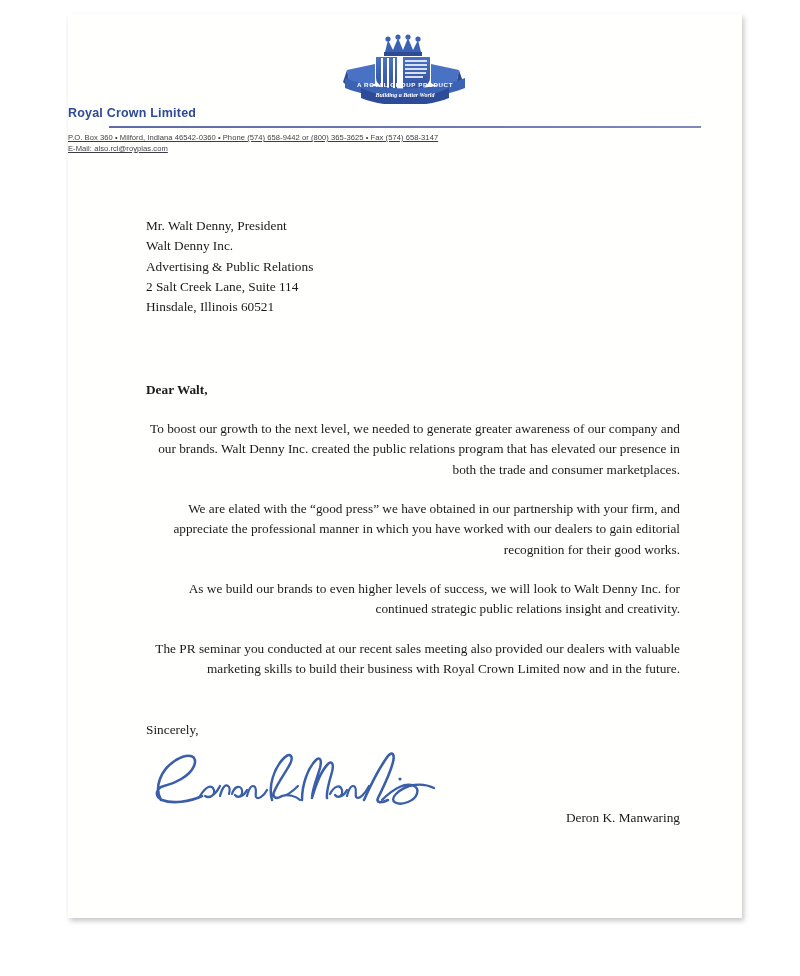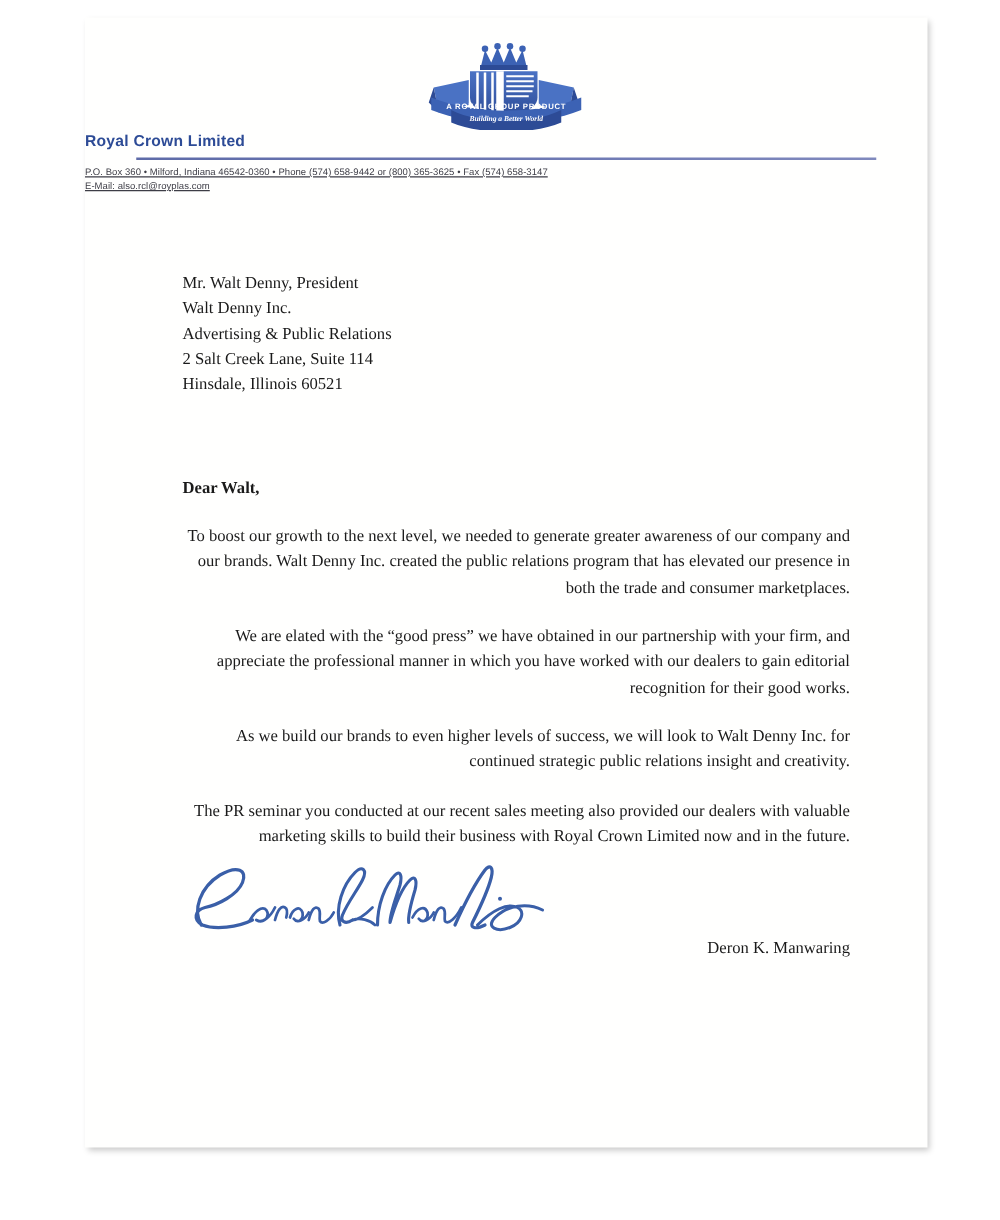--- a/index.html
+++ b/index.html
@@ -185,20 +185,21 @@
       <div>Hinsdale, Illinois 60521</div>
     </div>
 
     <div class="salutation">Dear Walt,</div>
 
     <div class="para">To boost our growth to the next level, we needed to generate greater awareness of our company and our brands. Walt Denny Inc. created the public relations program that has elevated our presence in both the trade and consumer marketplaces.</div>
     <div class="para">We are elated with the “good press” we have obtained in our partnership with your firm, and appreciate the professional manner in which you have worked with our dealers to gain editorial recognition for their good works.</div>
     <div class="para">As we build our brands to even higher levels of success, we will look to Walt Denny Inc. for continued strategic public relations insight and creativity.</div>
     <div class="para">The PR seminar you conducted at our recent sales meeting also provided our dealers with valuable marketing skills to build their business with Royal Crown Limited now and in the future.</div>
 
+    <div class="closing">Sincerely,</div>
 
     <div class="signature-img">
       <svg width="300" height="70" viewBox="0 0 300 70" xmlns="http://www.w3.org/2000/svg">
         <g fill="none" stroke="#3a5fa8" stroke-linecap="round" stroke-linejoin="round">
 
           <path d="M11 58 C4 46 10 28 26 18 C40 10 48 14 44 24 C40 34 24 42 14 44
                    C6 46 4 54 12 58 C22 62 40 60 52 54" stroke-width="2.6"></path>
 
           <path d="M50 54 C56 44 62 42 64 48 C65 53 60 57 55 54
                    C60 57 66 52 70 44" stroke-width="2.2"></path>

